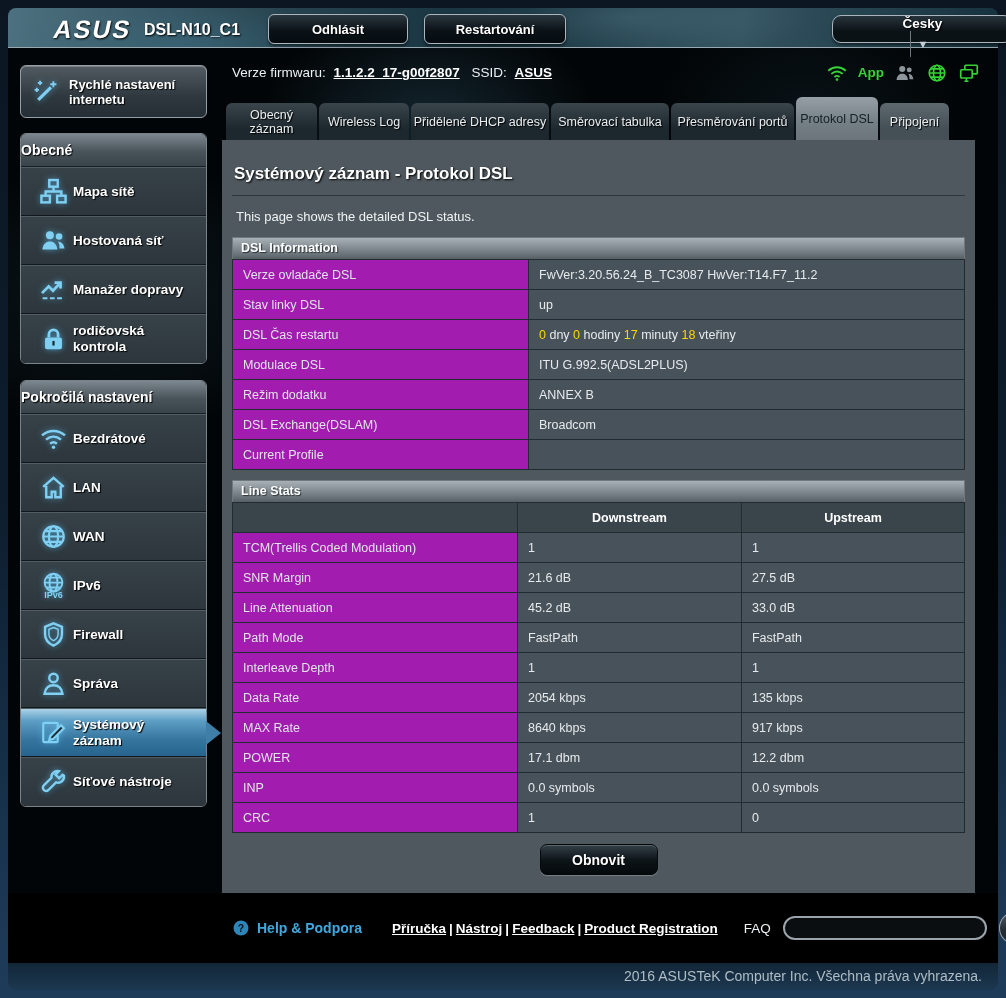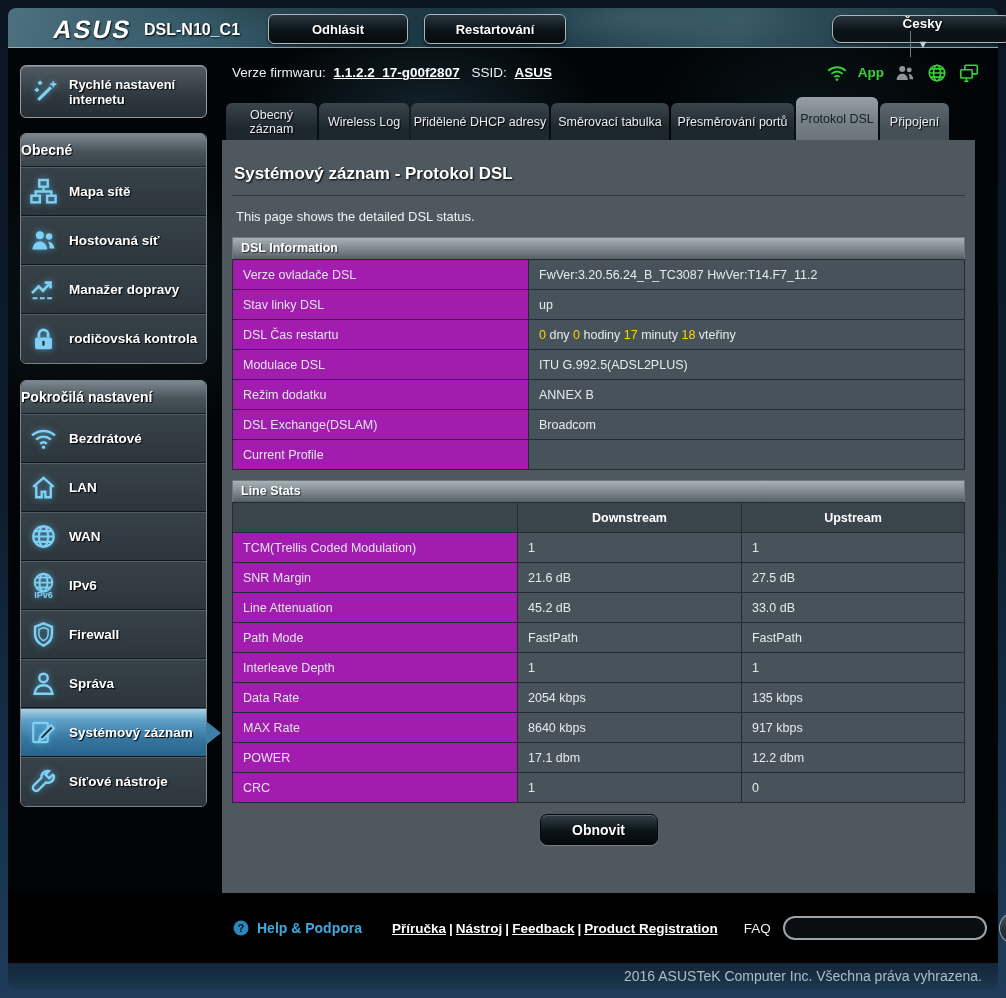--- a/index.html
+++ b/index.html
@@ -55,23 +55,23 @@
   
   .sidebar { position:absolute; left:20px; top:65px; width:187px; z-index:3; }
   .qs-btn { height:53px; margin-bottom:15px; border:1px solid #959ea4; border-radius:6px;
             background:linear-gradient(#515b61,#2e383e 60%,#242e34); display:flex; align-items:center;
             gap:6px; padding:0 6px; cursor:pointer; box-shadow:inset 0 1px 0 rgba(255,255,255,.25); }
   .qs-label { color:#fff; font-weight:bold; font-size:13px; line-height:15px; text-shadow:1px 1px 1px #000; }
   .sb-block { margin-bottom:16px; border:1px solid #79838a; border-radius:6px; }
   .sb-header { height:33px; line-height:33px; text-align:left; color:#fff; font-weight:bold;
                font-size:14px; text-shadow:1px 1px 1px #000; border-radius:5px 5px 0 0;
                background:linear-gradient(#7d878f,#49535a 55%,#39434a); border-bottom:1px solid #161f26; }
-  .sb-item { position:relative; display:flex; align-items:center; gap:8px; min-height:49px;
-             padding:3px 4px; cursor:pointer; border-top:1px solid #525c63; border-bottom:1px solid #10181e;
-             background:linear-gradient(#374148,#2c363c);text-align:right; }
+  .sb-item { position:relative; display:flex; align-items:center; gap:2px; min-height:49px;
+             padding:3px 14px; cursor:pointer; border-top:1px solid #525c63; border-bottom:1px solid #10181e;
+             background:linear-gradient(#374148,#2c363c); }
   .sb-item:last-child { border-bottom:none; border-radius:0 0 5px 5px; }
   .sb-icon { width:36px; min-width:36px; display:flex; justify-content:center; color:#7fd0f2;
              filter:drop-shadow(0 0 3px rgba(90,190,240,.65)); }
   .sb-icon svg { width:29px; height:29px; }
   .sb-label { color:#fff; font-weight:bold; font-size:13.5px; line-height:16px; text-shadow:1px 1px 1px #000; }
   .sb-item.active { background:linear-gradient(#aad2e6,#5d9ec5 25%,#35759e 65%,#26648d); }
   .sb-item.active::after { content:''; position:absolute; right:-15px; top:50%; transform:translateY(-50%);
              border:12px solid transparent; border-left:15px solid #3f7ea6; border-right:none; }
 
   
@@ -432,20 +432,25 @@
             <td class="lbl">MAX Rate</td>
             <td class="val">8640 kbps</td>
             <td class="val">917 kbps</td>
           </tr>
           <tr>
             <td class="lbl">POWER</td>
             <td class="val">17.1 dbm</td>
             <td class="val">12.2 dbm</td>
           </tr>
           <tr>
+            <td class="lbl">INP</td>
+            <td class="val">0.0 symbols</td>
+            <td class="val">0.0 symbols</td>
+          </tr>
+          <tr>
             <td class="lbl">CRC</td>
             <td class="val">1</td>
             <td class="val">0</td>
           </tr>
         </tbody>
     </table>
 
     <button class="refresh-btn">Obnovit</button>
   </div>
 

